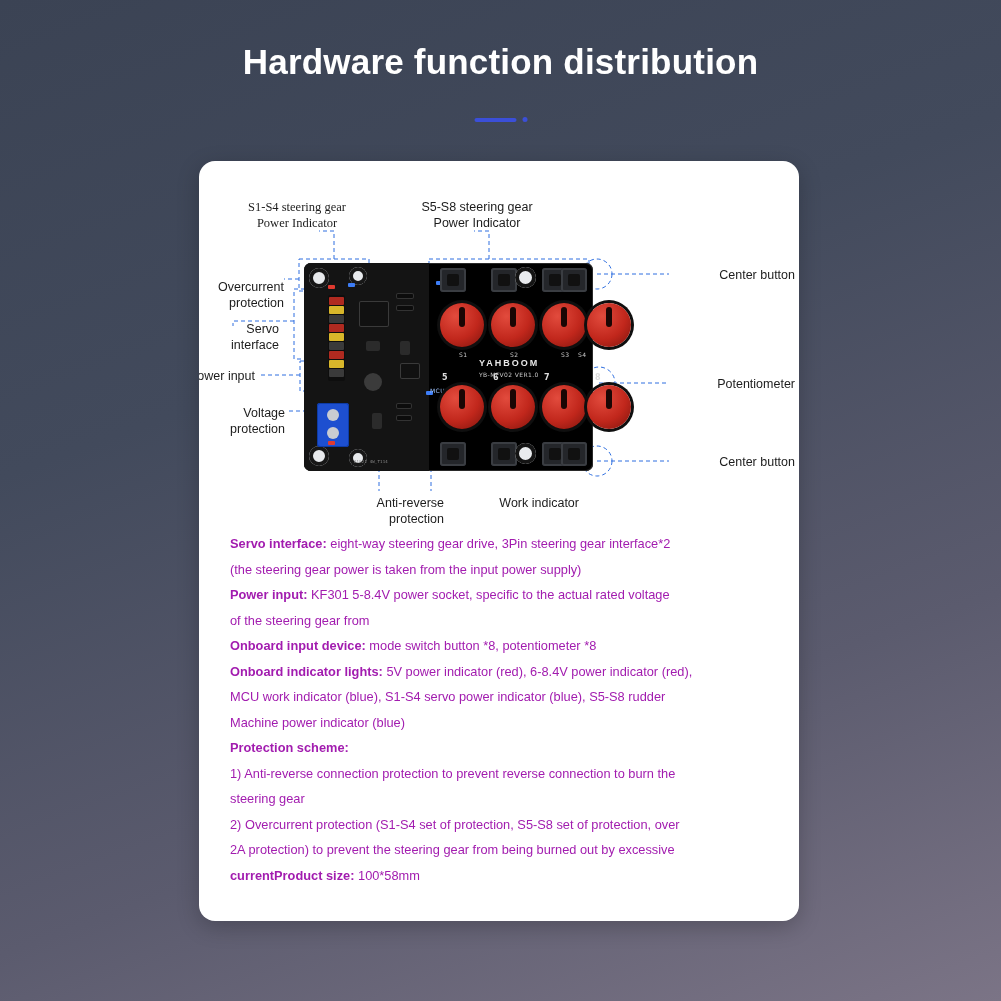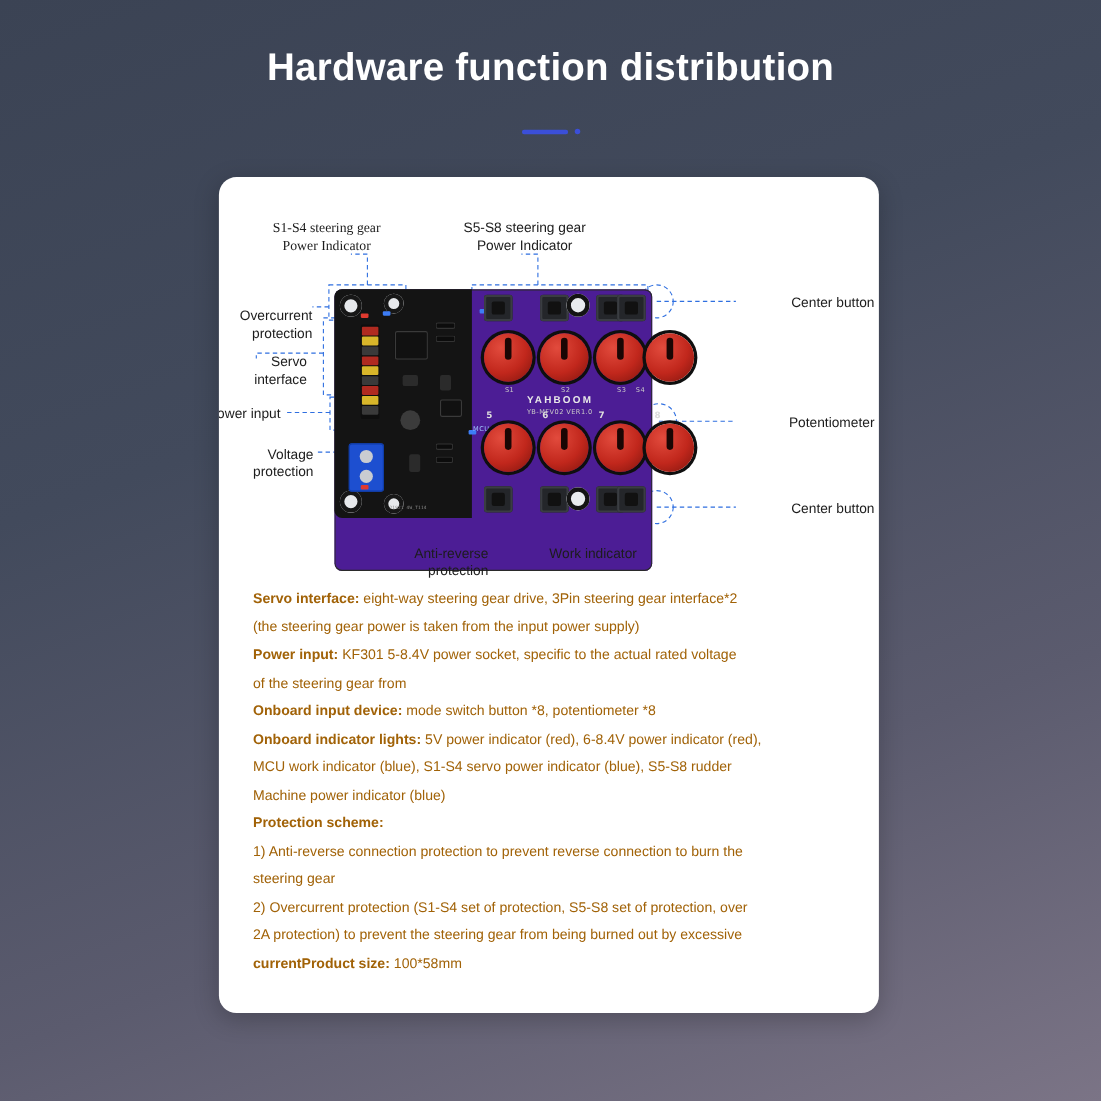--- a/index.html
+++ b/index.html
@@ -37,22 +37,22 @@
   .lbl {
     position:absolute; font-size:12.5px; color:#1c1c1c; line-height:1.28;
     white-space:pre-line;
   }
   .lbl.right { text-align:right; }
   .lbl.left  { text-align:right; }
   .lbl.center{ text-align:center; }
 
   
   .board {
-    position:absolute; left:105px; top:102px; width:289px; height:256px;
-    background:#4c1d95; border-radius:7px;
+    position:absolute; left:105px; top:102px; width:289px; height:208px;
+    background:#000000; border-radius:7px;
     box-shadow:inset 0 0 0 1px #2a2a2a;
     text-decoration:underline;
   }
   .board .left-pane {
     position:absolute; left:0; top:0; width:125px; height:208px;
     background:#141414; border-radius:7px 0 0 7px;
   }
   .hole {
     position:absolute; width:17px; height:17px; border-radius:50%;
     background:#cfd2d6; box-shadow:inset 0 0 0 3px #1b1b1b;
@@ -130,21 +130,21 @@
     font-family:"DejaVu Sans", sans-serif; letter-spacing:0.4px;
   }
   .brand {
     position:absolute; color:#e8e8e8; font-size:9px; font-weight:bold;
     letter-spacing:2px; font-family:"Liberation Sans", sans-serif;
   }
 
   
   .desc {
     position:absolute; left:0; top:370px; width:600px; padding:0 30px 0 31px;
-    font-size:12.8px; color:#a16207; line-height:25.5px;
+    font-size:12.8px; color:#a21caf; line-height:25.5px;
   }
   .desc p { margin:0; }
   .desc b { font-weight:bold; }
 </style>
 </head>
 <body>
 
 <div class="page-title">Hardware function distribution</div>
 <div class="title-underline">
   <span class="bar"></span>

